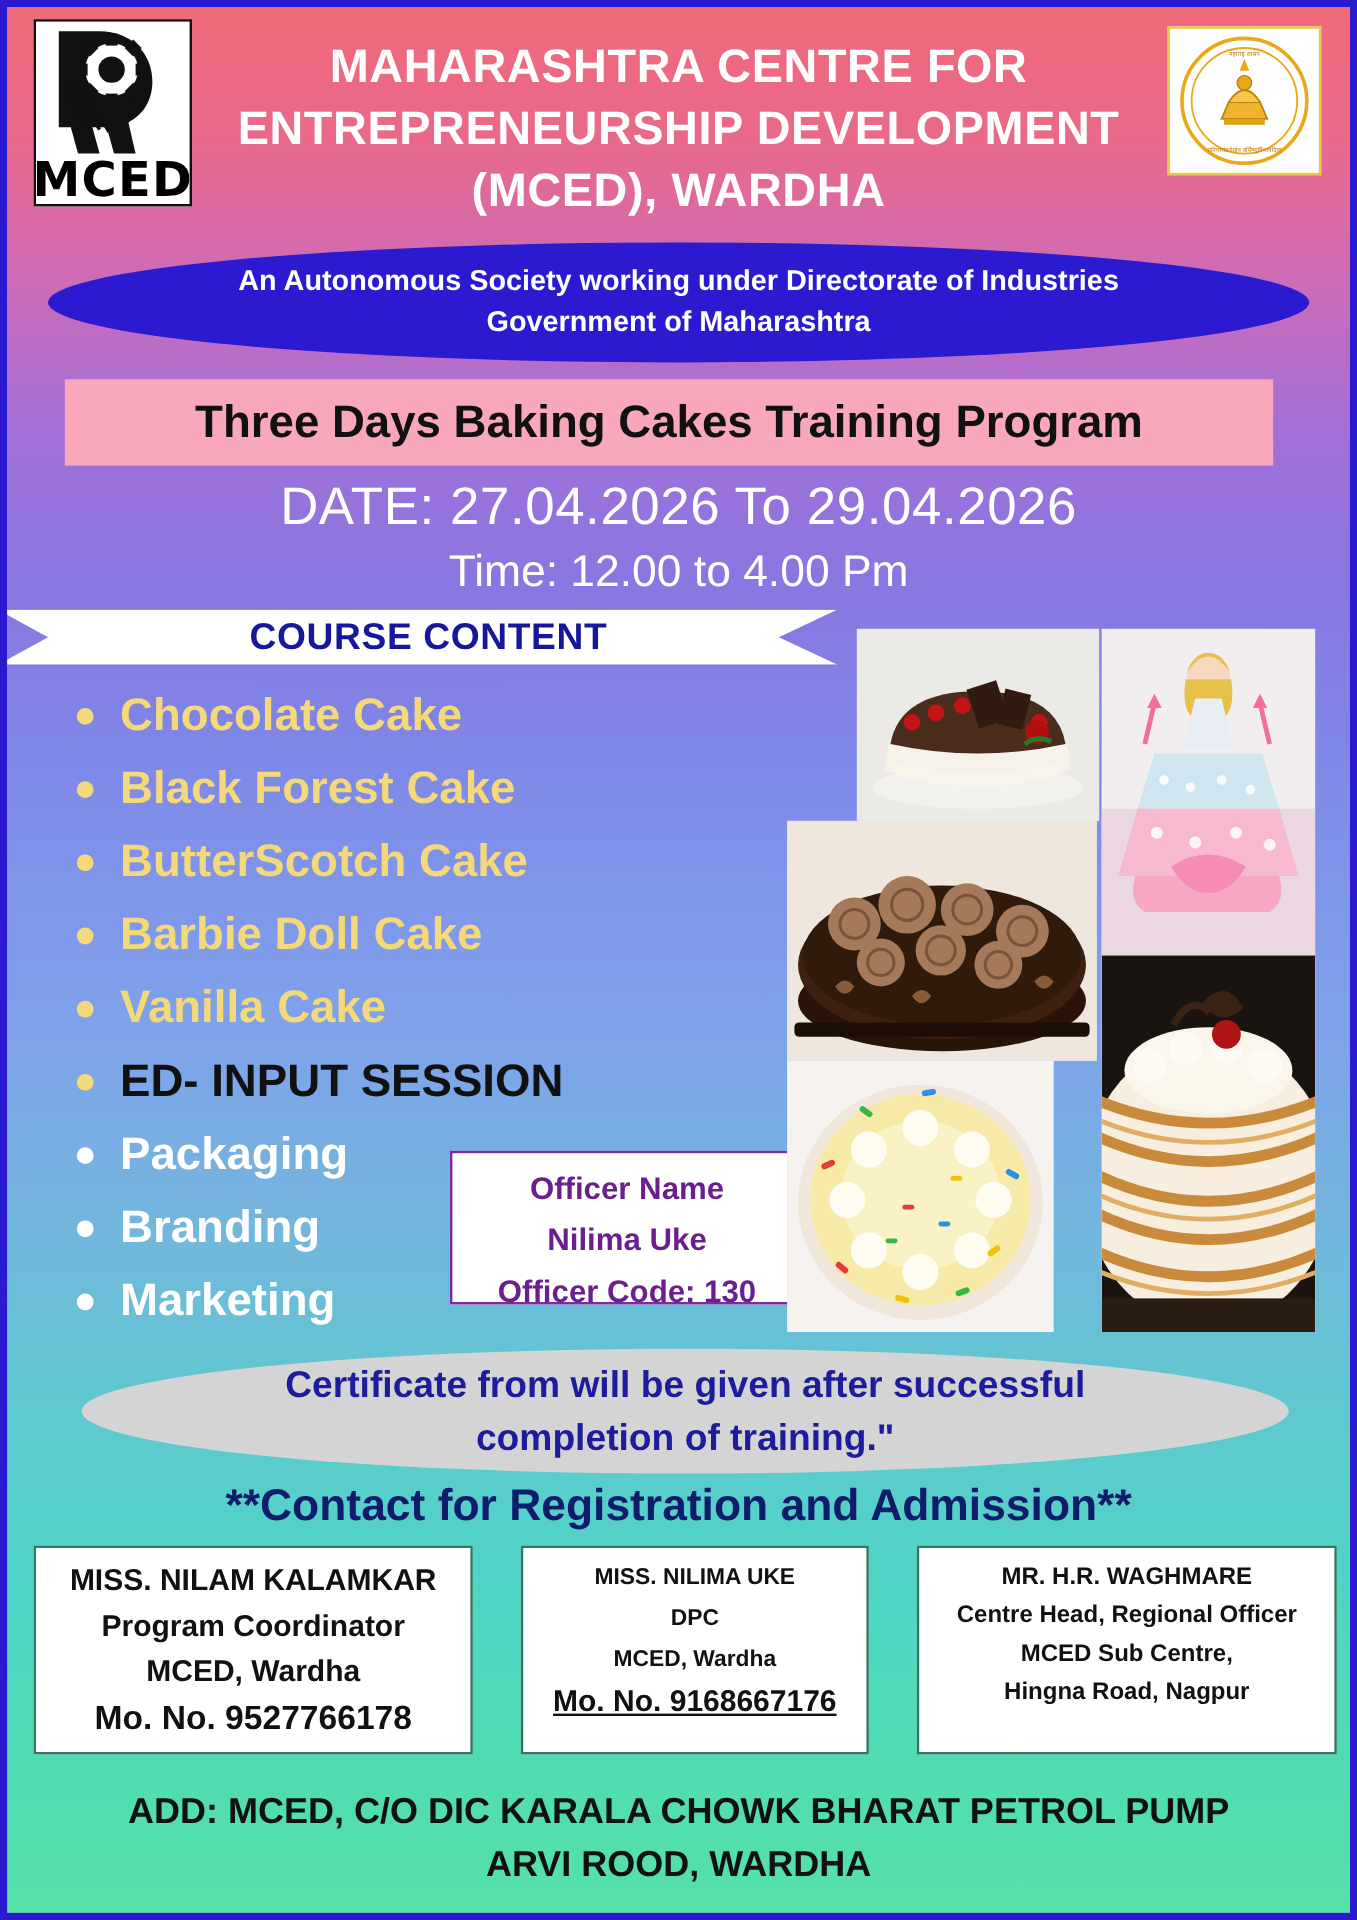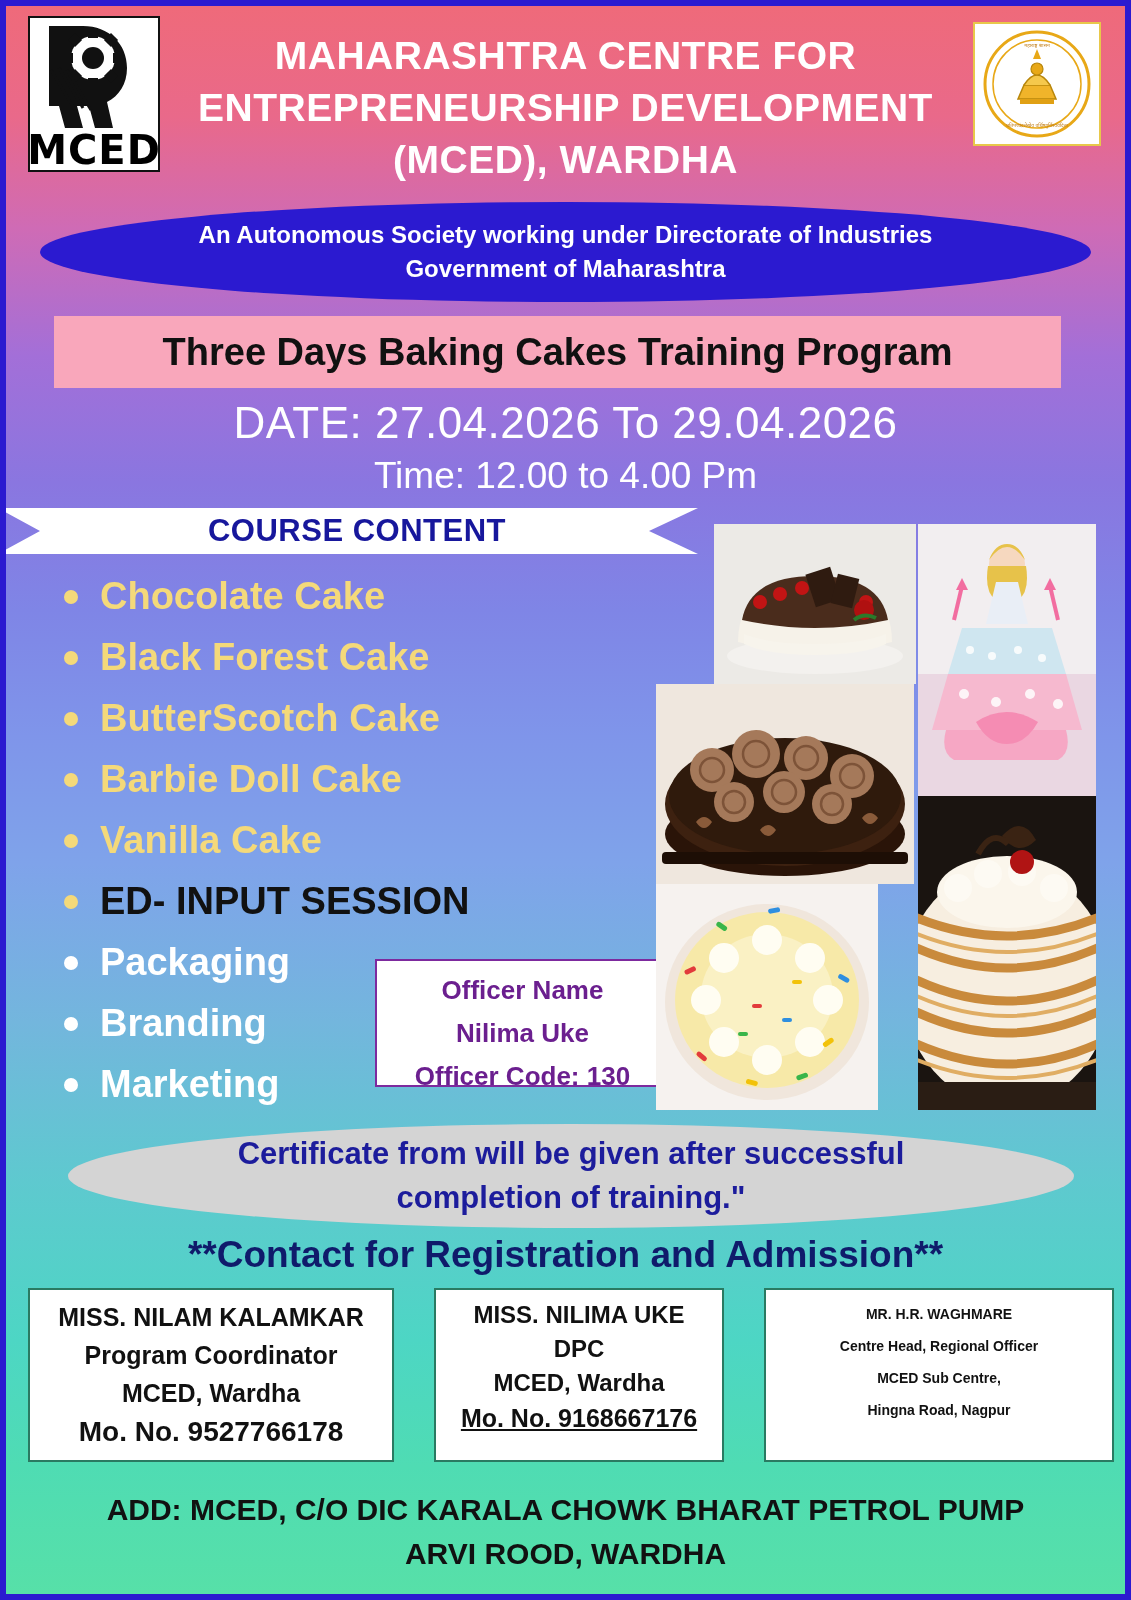--- a/index.html
+++ b/index.html
@@ -205,24 +205,24 @@
     border: 2px solid #2a7a62;
     text-align: center;
     color: #111;
     padding: 8px 8px;
   }
   .card .line { font-weight: bold; }
   .card-1 { width: 366px; }
   .card-1 .line { font-size: 25px; line-height: 38px; }
   .card-1 .phone { font-size: 28px; line-height: 40px; font-weight: bold; }
   .card-2 { width: 290px; }
-  .card-2 .line { font-size: 24px; line-height: 34px; }
+  .card-2 .line { font-size: 19px; line-height: 34px; }
   .card-2 .phone { font-size: 25px; line-height: 36px; font-weight: bold; text-decoration: underline; }
   .card-3 { width: 350px; }
-  .card-3 .line { font-size: 14px; line-height: 32px; }
+  .card-3 .line { font-size: 20px; line-height: 32px; }
 
   
   .address {
     position: absolute; left: 0; top: 1462px; width: 100%;
     text-align: center;
     color: #111;
     font-weight: bold;
     font-size: 30px;
     line-height: 44px;
     padding: 0 24px;

